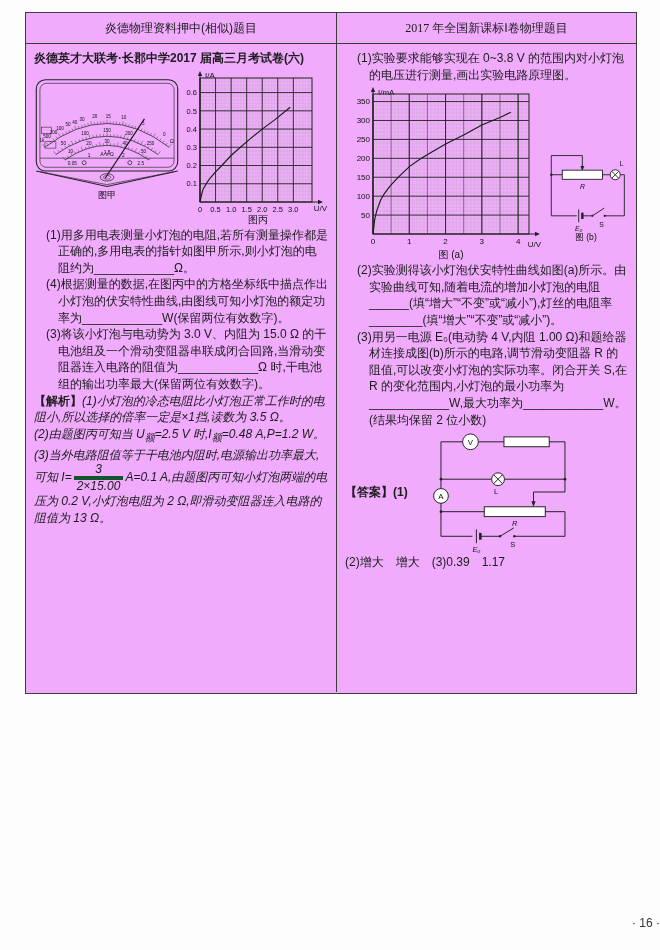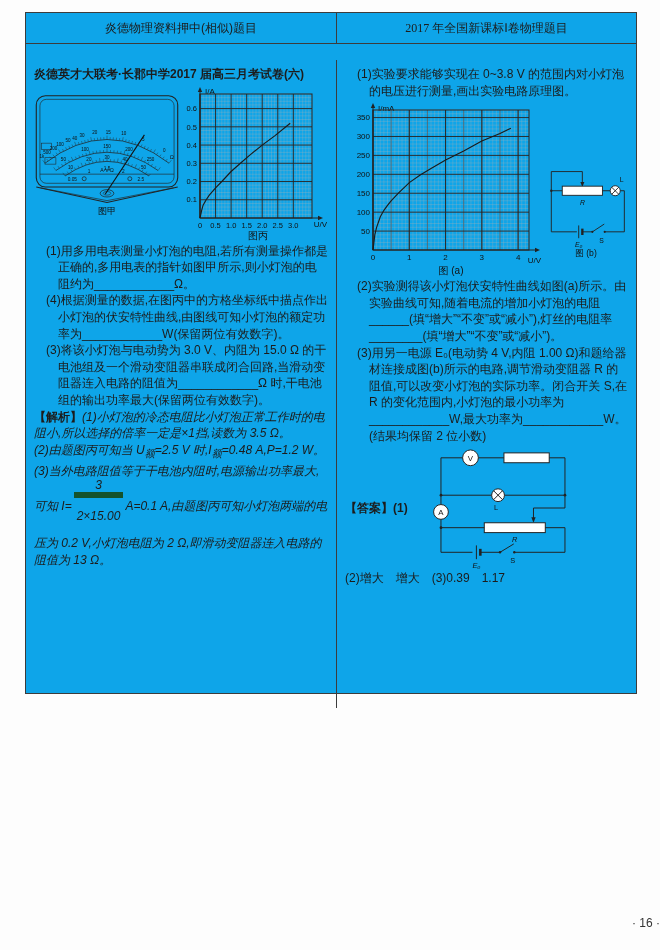--- a/index.html
+++ b/index.html
@@ -1,41 +1,41 @@
 <!DOCTYPE html>
 <html><head>
 <meta charset="utf-8">
 <style>
   html,body{margin:0;padding:0;}
   body{width:660px;height:950px;background:#fdfdfd;position:relative;
        font-family:"Liberation Sans","DejaVu Sans",sans-serif;color:#1c1c1c;}
   .sheet{position:absolute;left:25px;top:12px;width:612px;height:682px;
-         border:1.6px solid #3c3c3c;background:#0ea5e9;box-sizing:border-box;}
+         border:1.6px solid #3c3c3c;background:#f0abfc;box-sizing:border-box;}
   .thead{display:flex;height:30px;border-bottom:1.3px solid #3c3c3c;}
   .th{flex:0 0 311px;display:flex;align-items:center;justify-content:center;
       font-size:12px;border-right:1.2px solid #3c3c3c;box-sizing:border-box;}
   .th.r{flex:1;border-right:none;font-family:Liberation Serif, serif;}
-  .tbody{display:flex;height:648px;margin-top:16px;}
+  .tbody{display:flex;height:648px;}
   .col{box-sizing:border-box;padding:6px 8px 4px 8px;font-size:12px;line-height:16.6px;overflow:hidden;}
   .col.l{width:311px;border-right:1.2px solid #3c3c3c;}
   .col.r{flex:1;}
   p{margin:0;}
   .bold{font-weight:bold;}
   .hang{padding-left:1.85em;text-indent:-1.85em;}
   .item{padding-left:2em;text-indent:-1em;}
   .jiexi{font-style:italic;}
   .jiexi .jlabel{font-style:normal;font-weight:bold;}
   .figrow{display:flex;justify-content:space-between;align-items:flex-start;margin:3px 0 2px 0;}
   .figrow .low{align-self:flex-end;margin-bottom:14px;}
   .ansrow{display:flex;align-items:center;margin:2px 0 0 0;}
   .ansrow .lbl{font-weight:bold;white-space:nowrap;}
   .ansrow svg{margin-left:18px;}
   .frac{display:inline-block;vertical-align:middle;text-align:center;line-height:1.08;margin:0 2px;}
   .frac .fn{display:block;padding:0 3px;}
-  .frac .fd{display:block;border-top:6px solid #14532d;padding:12px 3px;}
+  .frac .fd{display:block;border-top:4px solid #14532d;padding:0 3px;}
   .footer{position:absolute;left:0;right:0;top:916px;text-align:right;font-size:12px;color:#333;}
   svg text{font-family:"Liberation Sans","DejaVu Sans",sans-serif;fill:#111;}
 </style>
 </head>
 <body>
 
 <div class="sheet">
   <div class="thead">
     <div class="th">
       <span>炎德物理资料押中(相似)题目</span>

